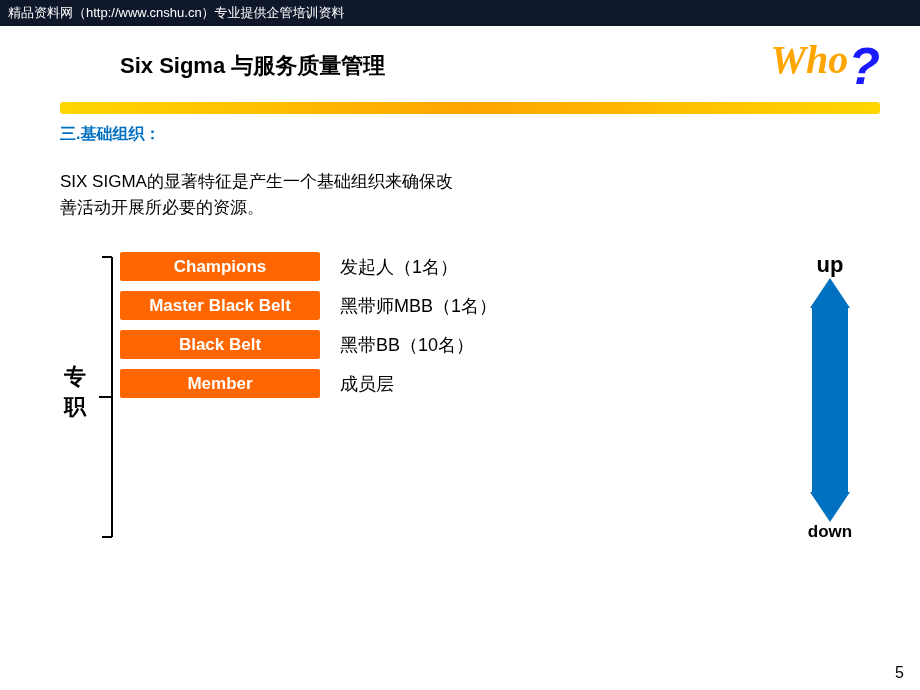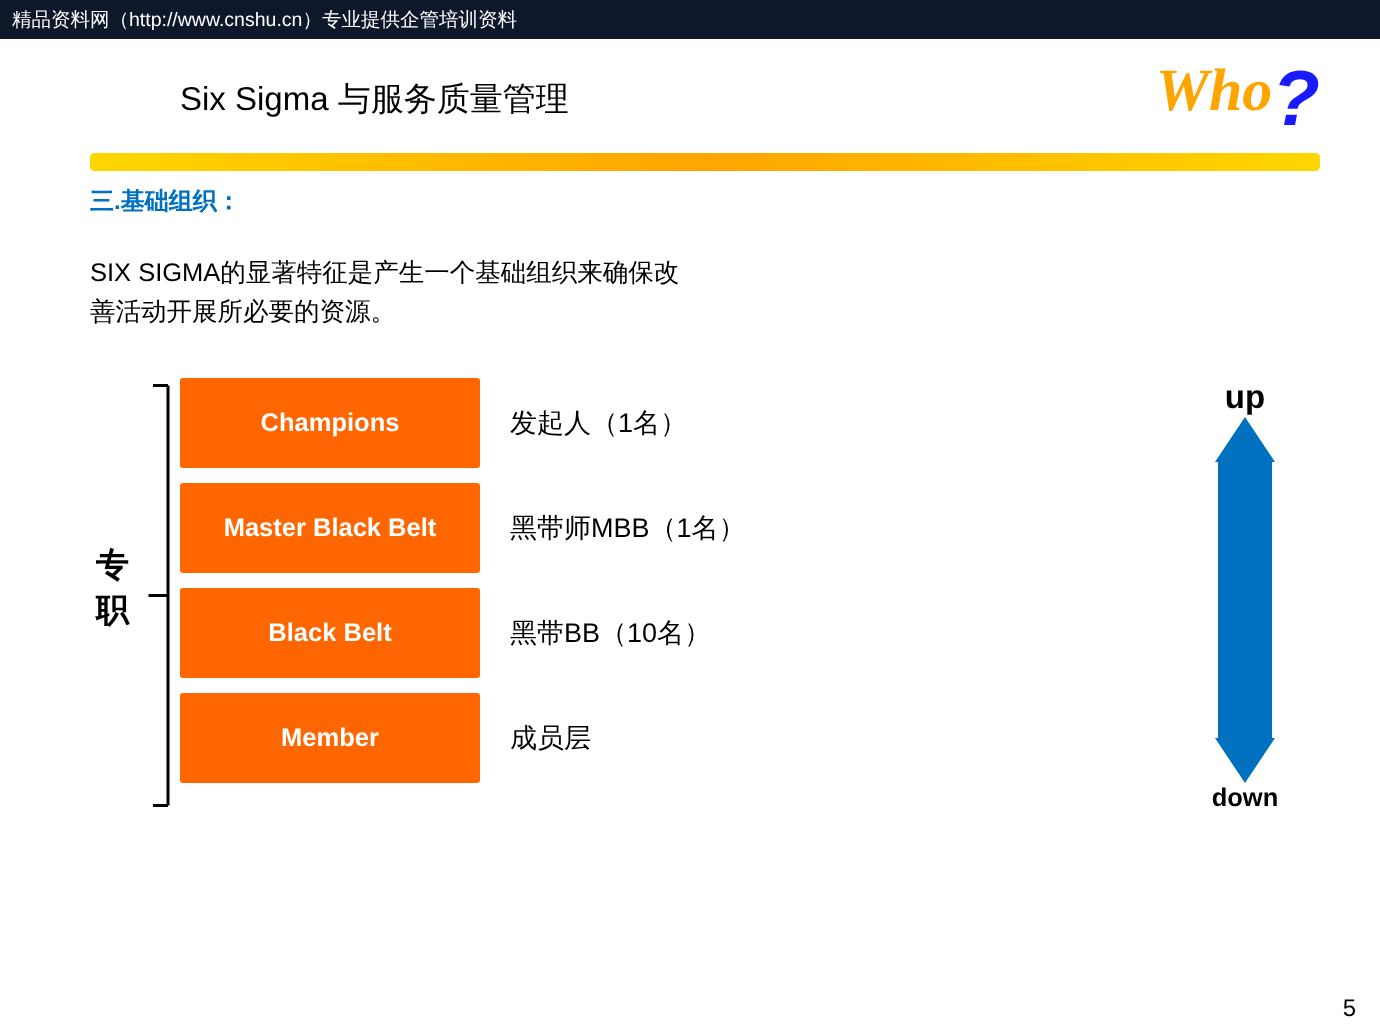--- a/index.html
+++ b/index.html
@@ -26,21 +26,21 @@
     
     #title-area {
       display: flex;
       align-items: center;
       justify-content: space-between;
       padding: 10px 40px 0 120px;
     }
 
     #slide-title {
       font-size: 22px;
-      font-weight: normal;
+      font-weight: bold;
       color: #000;
     }
 
     
     #highlight-bar {
       height: 12px;
       background: linear-gradient(to right, #FFD700, #FFA500, #FFD700);
       margin: 6px 40px 0 60px;
       border-radius: 3px;
     }
@@ -98,21 +98,21 @@
       align-items: center;
       gap: 20px;
     }
 
     .role-box {
       background: #FF6600;
       color: #fff;
       font-size: 17px;
       font-weight: bold;
       width: 200px;
-      height: 60px;
+      height: 29px;
       display: flex;
       align-items: center;
       justify-content: center;
       border-radius: 2px;
       flex-shrink: 0;
     }
 
     .role-desc {
       font-size: 18px;
       color: #000;

